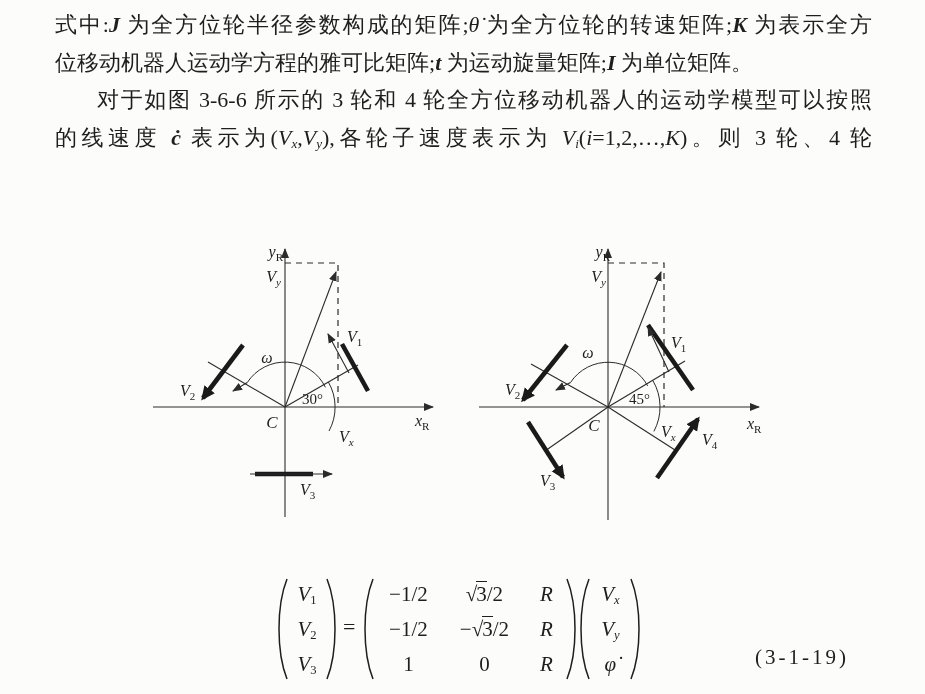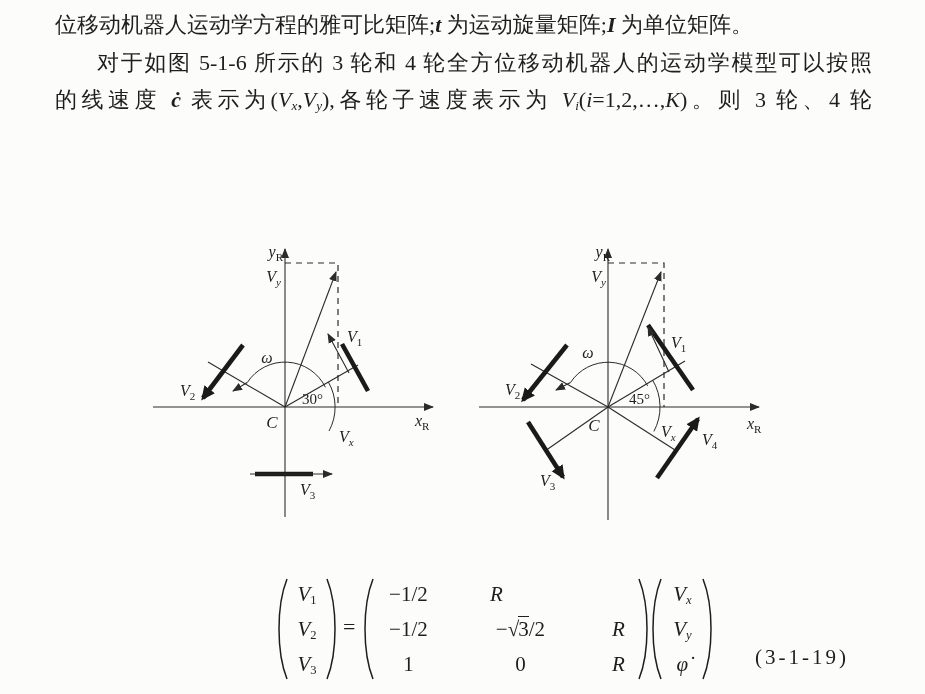--- a/index.html
+++ b/index.html
@@ -32,35 +32,36 @@
   
   .caption{position:absolute; left:150px; top:531px; width:530px; text-align:center; font-size:20px;}
   .cap-title{margin-left:18px;}
   
   .equation{position:absolute; left:276px; top:576px; height:106px; display:flex; align-items:center;}
   .vecbody{display:flex; flex-direction:column; justify-content:center;}
   .vrow{height:35px; line-height:35px; text-align:center; font-size:21px;}
   .lhscol .vrow{width:36px;}
   .rhscol .vrow{width:38px;}
   .mgrid{display:flex; flex-direction:column;}
-  .mrow{display:flex;gap:36px;}
+  .mrow{display:flex;}
   .mc{height:35px; line-height:35px; text-align:center; font-size:21px;}
   .mc1{width:66px;} .mc2{width:86px;} .mc3{width:38px;}
   .eqsign{font-size:22px; padding:0 7px 4px 5px;}
   .paren{display:block;}
   .eqnum{position:absolute; left:755px; top:645px; font-size:21px; letter-spacing:3px;}
 </style>
 </head>
 <body>
 
 <div class="page">
 
   <div class="textblock">
+    <div class="tline jline"><span>式中:</span><span class="bi">J</span><span> 为全方位轮半径参数构成的矩阵;</span><span class="it">θ̇</span><span> 为全方位轮的转速矩阵;</span><span class="bi">K</span><span> 为表示全方</span></div>
     <div class="tline"><span>位移动机器人运动学方程的雅可比矩阵;</span><span class="bi">t</span><span> 为运动旋量矩阵;</span><span class="bi">I</span><span> 为单位矩阵。</span></div>
-    <div class="tline jline indent"><span>对于如图 5-1-6 所示的 3 轮和 4 轮全方位移动机器人的运动学模型可以按照</span></div>
+    <div class="tline jline indent"><span>对于如图 3-6-6 所示的 3 轮和 4 轮全方位移动机器人的运动学模型可以按照</span></div>
     <div class="tline jline"><span>的线速度 </span><span class="bi">ċ</span><span> 表示为(</span><span class="it">V</span><span class="sb it">x</span><span>,</span><span class="it">V</span><span class="sb it">y</span><span>),各轮子速度表示为 </span><span class="it">V</span><span class="sb it">i</span><span>(</span><span class="it">i</span><span>=1,2,…,</span><span class="it">K</span><span>)。则 3 轮、4 轮</span></div>
   </div>
 
   <svg class="dia" style="left:150px; top:235px;" width="300" height="288" viewBox="0 0 300 288">
     <defs>
       <marker id="L-ar" markerUnits="userSpaceOnUse" markerWidth="11" markerHeight="10" refX="9" refY="4.5" orient="auto">
         <path d="M0,0.5 L10,4.5 L0,8.5 Z" fill="#2b2b2b"></path>
       </marker>
       <marker id="L-arB" markerUnits="userSpaceOnUse" markerWidth="15" markerHeight="14" refX="11" refY="7" orient="auto">
         <path d="M0,0.5 L14,7 L0,13.5 Z" fill="#1a1a1a"></path>
@@ -145,20 +146,21 @@
     <svg class="paren" width="13" height="104">
         <path d="M2,2 Q10,22 10,52 Q10,82 2,102" fill="none" stroke="#1e1e1e" stroke-width="1.5"></path>
       </svg>
     <div class="eqsign">=</div>
     <svg class="paren" width="13" height="104">
         <path d="M11,2 Q3,22 3,52 Q3,82 11,102" fill="none" stroke="#1e1e1e" stroke-width="1.5"></path>
       </svg>
     <div class="mgrid">
       <div class="mrow">
         <div class="mc mc1"><span>−1/2</span></div>
+        <div class="mc mc2"><span class="rad">√</span><span class="ov">3</span><span>/2</span></div>
         <div class="mc mc3"><span class="it">R</span></div>
       </div>
       <div class="mrow">
         <div class="mc mc1"><span>−1/2</span></div>
         <div class="mc mc2"><span>−</span><span class="rad">√</span><span class="ov">3</span><span>/2</span></div>
         <div class="mc mc3"><span class="it">R</span></div>
       </div>
       <div class="mrow">
         <div class="mc mc1"><span>1</span></div>
         <div class="mc mc2"><span>0</span></div>

